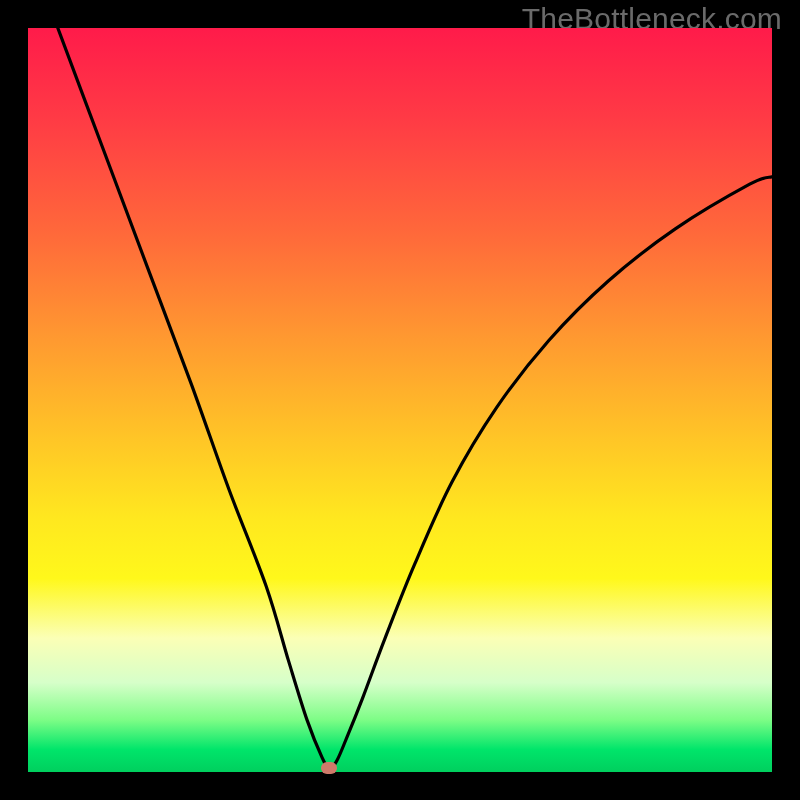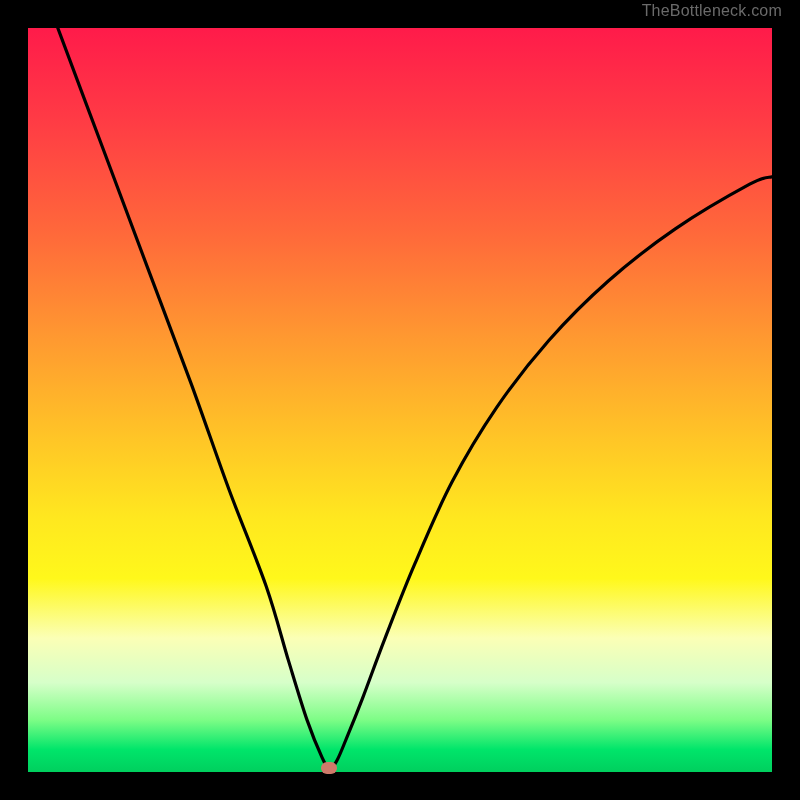--- a/index.html
+++ b/index.html
@@ -15,21 +15,21 @@
     position: relative;
     width: 800px;
     height: 800px;
     background: #000;
   }
   .watermark {
     position: absolute;
     top: 2px;
     right: 18px;
     color: #6a6a6a;
-    font-size: 16px;
+    font-size: 30px;
     font-weight: 500;
     letter-spacing: 0.2px;
     user-select: none;
   }
   .plot {
     position: absolute;
     left: 28px;
     top: 28px;
     width: 744px;
     height: 744px;

